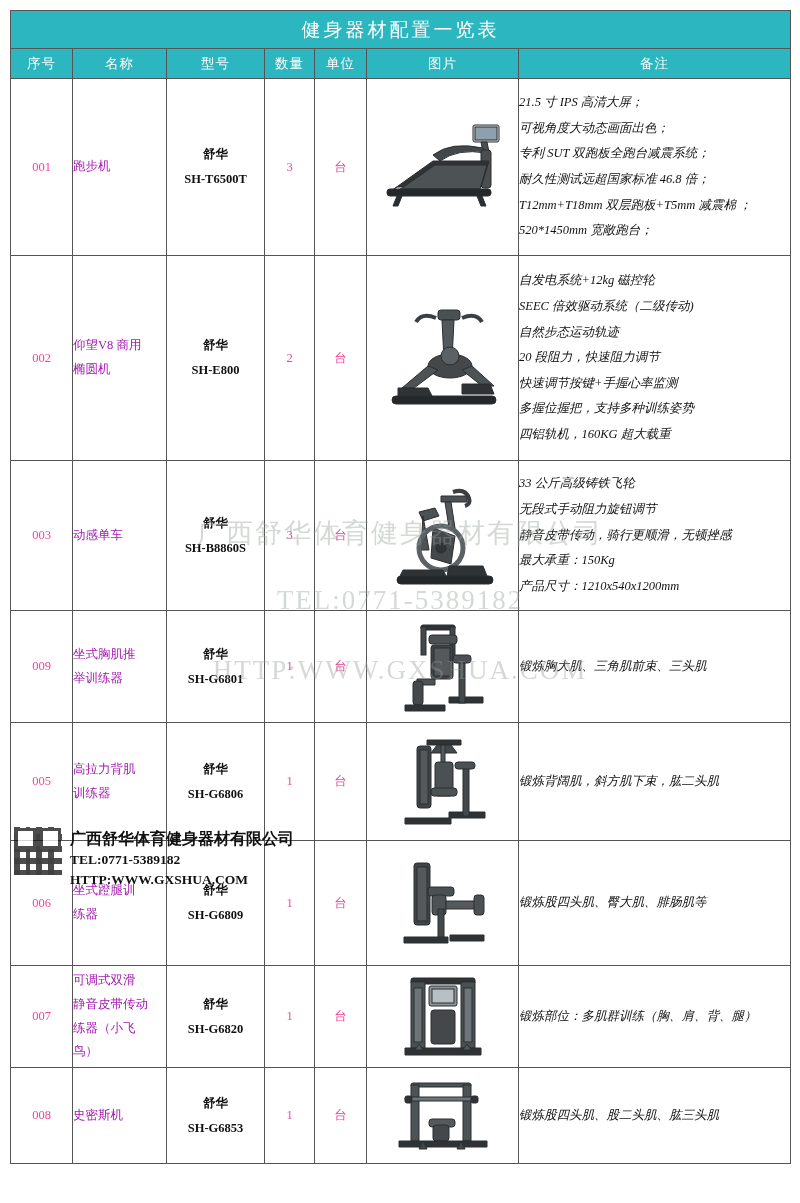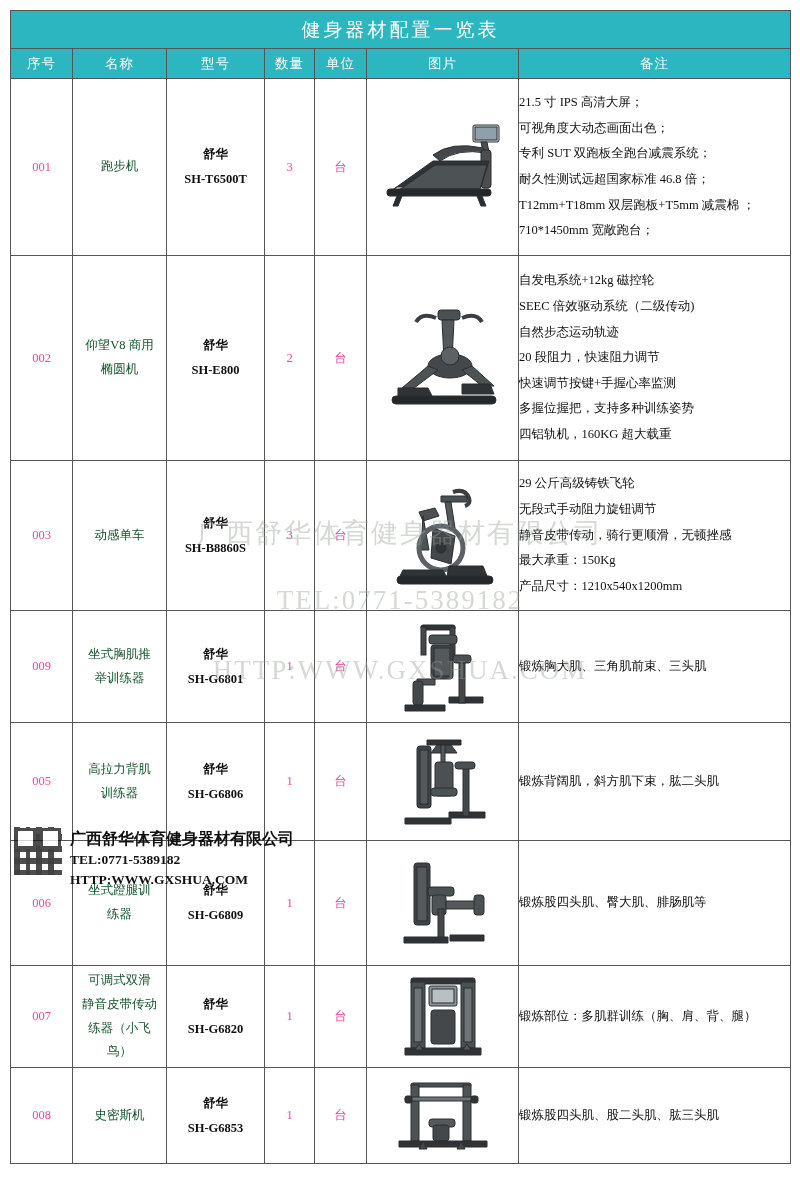--- a/index.html
+++ b/index.html
@@ -45,23 +45,22 @@
     letter-spacing: 1px;
     font-family: Liberation Mono, monospace;
     margin-top: 39px;
   }
   td.c-idx, td.c-qty, td.c-unit {
     text-align: center;
     font-size: 12.5px;
     color: #ec4899;
   }
   td.c-name {
-    text-align: center;
     font-size: 12.5px;
-    color: #14532d;
+    color: #a21caf;
     line-height: 1.9;
     padding: 2px 4px;
   }
   td.c-model {
     text-align: center;
     font-size: 12.5px;
     color: #111;
     line-height: 2.0;
     font-weight: bold;
   }
@@ -69,20 +68,21 @@
     text-align: center;
     vertical-align: middle;
     background: #fff;
   }
   td.c-note {
     font-size: 12.5px;
     color: #111;
     padding: 6px 10px;
     line-height: 2.05;
     vertical-align: middle;
+    font-style: italic;
   }
   .note-line { white-space: nowrap; }
   .machine { display: block; margin: 0 auto; }
 
   
   .wm {
     position: absolute;
     left: 0; right: 0;
     text-align: center;
     color: rgba(150,160,150,0.40);
@@ -190,21 +190,21 @@
               <path d="M100 79 l4 10 h5 l-4 -10z" fill="#2b2e30"></path>
             </g>
           </svg>
         </td>
         <td class="c-note">
           <div class="note-line">21.5 寸  IPS 高清大屏；</div>
           <div class="note-line">可视角度大动态画面出色；</div>
           <div class="note-line">专利 SUT 双跑板全跑台减震系统；</div>
           <div class="note-line">耐久性测试远超国家标准 46.8 倍；</div>
           <div class="note-line">T12mm+T18mm 双层跑板+T5mm 减震棉  ；</div>
-          <div class="note-line">710*1450mm 宽敞跑台；</div>
+          <div class="note-line">520*1450mm 宽敞跑台；</div>
         </td>
       </tr>
 
       <tr style="height:205px">
         <td class="c-idx">002</td>
         <td class="c-name">
           <div>仰望V8 商用</div>
           <div>椭圆机</div>
         </td>
         <td class="c-model">
@@ -263,21 +263,21 @@
               <path d="M54 46 l22 8 l-4 28 l-20 -6z" fill="#44484b"></path>
               <circle cx="62" cy="66" r="22" fill="none" stroke="#5b6165" stroke-width="5"></circle>
               <circle cx="62" cy="66" r="5" fill="#2f3336"></circle>
               <path d="M24 88 h40 l4 8 h-48z" fill="#2f3336"></path>
               <path d="M70 84 h34 l4 10 h-40z" fill="#2f3336"></path>
               <rect x="18" y="94" width="96" height="8" rx="4" fill="#24282a"></rect>
             </g>
           </svg>
         </td>
         <td class="c-note">
-          <div class="note-line">29 公斤高级铸铁飞轮</div>
+          <div class="note-line">33 公斤高级铸铁飞轮</div>
           <div class="note-line">无段式手动阻力旋钮调节</div>
           <div class="note-line">静音皮带传动，骑行更顺滑，无顿挫感</div>
           <div class="note-line">最大承重：150Kg</div>
           <div class="note-line">产品尺寸：1210x540x1200mm</div>
         </td>
       </tr>
 
       <tr style="height:112px">
         <td class="c-idx">009</td>
         <td class="c-name">

